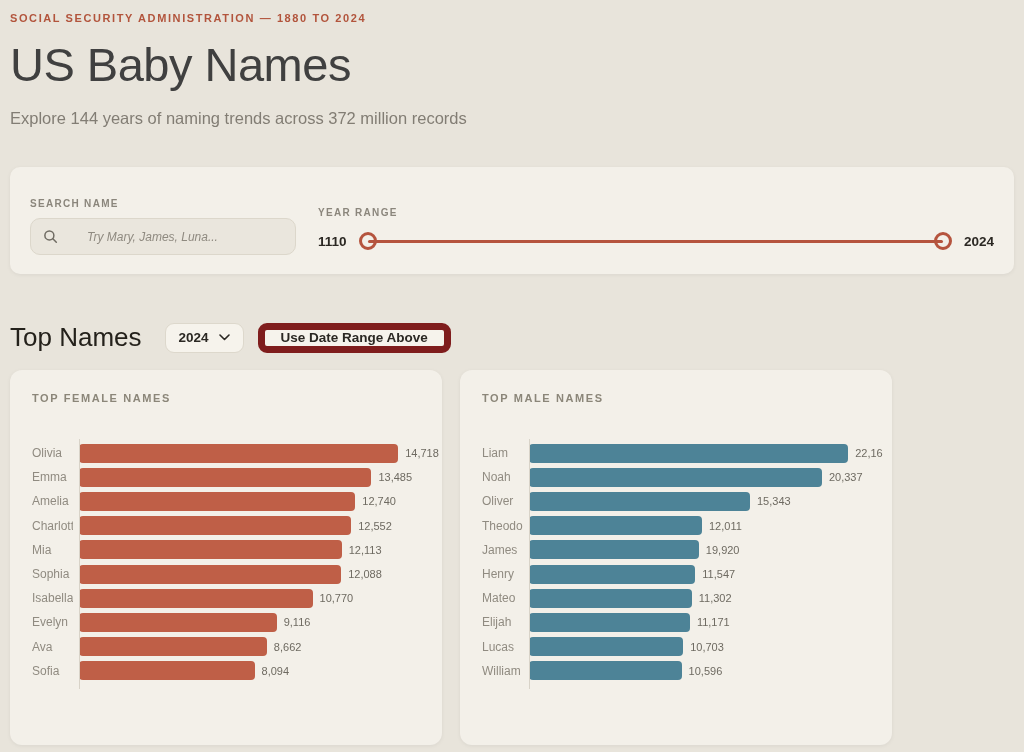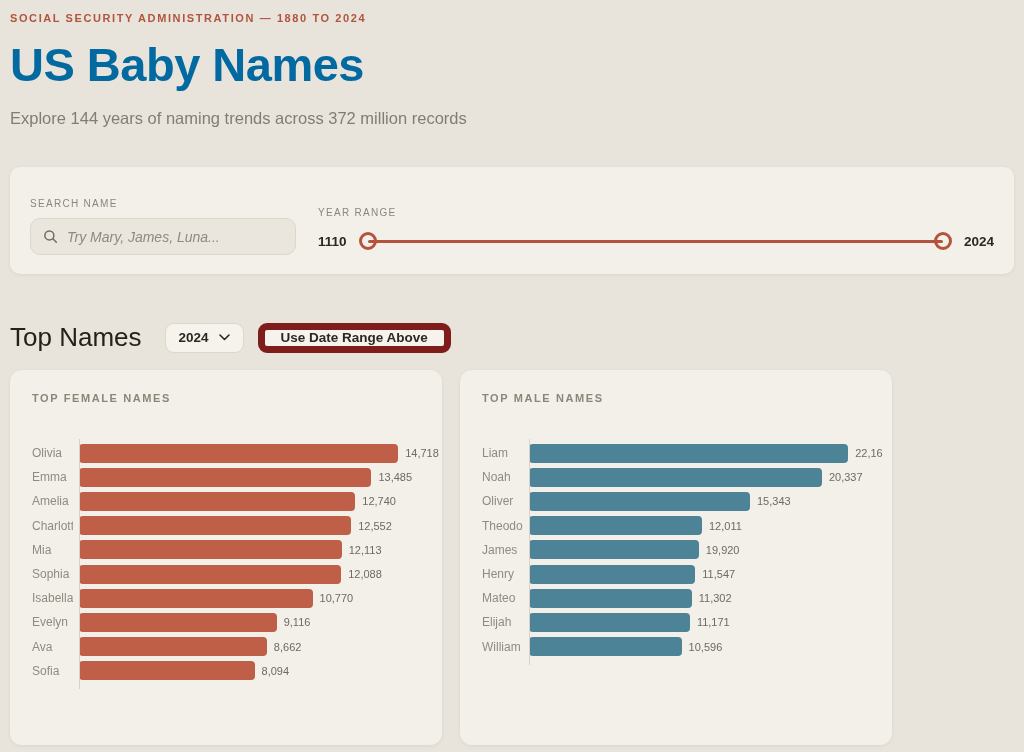--- a/index.html
+++ b/index.html
@@ -13,57 +13,57 @@
   .container { padding:0 10px; }
 
   
   .eyebrow {
     padding-top:12px;
     font-size:11px; font-weight:700; letter-spacing:1.6px;
     color:#b2543c;
   }
   .page-title {
     margin-top:13px;
-    font-size:47px; font-weight:700; letter-spacing:-0.5px;
-    color:#0369a1;
+    font-size:47px; font-weight:400; letter-spacing:-0.5px;
+    color:#404040;
   }
   .page-subtitle {
     margin-top:17px;
     font-size:16.5px; color:#827d74;
   }
 
   
   .filter-panel {
     margin-top:39px;
     height:107px;
     background:#f3f0e9;
     border-radius:10px;
     box-shadow:0 1px 4px rgba(0,0,0,.06);
     display:flex;
     padding:0 20px;
   }
   .field-label {
-    font-size:10px; font-weight:400; letter-spacing:1.3px;
+    font-size:10px; font-weight:700; letter-spacing:1.3px;
     color:#8b867c;
   }
   .search-group { padding-top:31px; }
   .search-input {
     margin-top:9px;
     width:266px; height:37px;
     background:#eae6dd;
     border:1px solid #dcd7cb;
     border-radius:10px;
     display:flex; align-items:center;
     padding:0 12px;
   }
   .search-input svg { flex:none; margin-right:9px; }
   .search-input input {
     border:none; outline:none; background:transparent;
     font-family:"Liberation Sans", sans-serif;
-    font-size:14px; color:#a16207; width:100%;
+    font-size:12px; color:#a16207; width:100%;margin-left:20px;
   }
   .search-input input::placeholder { font-style:italic; color:#8f8a80; }
 
   .year-group { flex:1; margin-left:22px; padding-top:40px; }
   .slider-row { margin-top:14px; display:flex; align-items:center; }
   .year-val { font-size:13.5px; font-weight:700; color:#2b2823; }
   .slider { flex:1; position:relative; height:18px; margin:0 12px; }
   .slider .track {
     position:absolute; left:9px; right:9px; top:7.5px; height:3px;
     background:#b5543e; border-radius:2px;
@@ -347,20 +347,29 @@
             <div class="name">
               <span>Elijah</span>
             </div>
             <div class="bar-wrap">
               <div class="bar" style="width: 47.1822%; background: rgb(77, 131, 151);"></div>
               <div class="val">11,171</div>
             </div>
           </div>
           <div class="bar-row">
             <div class="name">
+              <span>Lucas</span>
+            </div>
+            <div class="bar-wrap">
+              <div class="bar" style="width: 45.2056%; background: rgb(77, 131, 151);"></div>
+              <div class="val">10,703</div>
+            </div>
+          </div>
+          <div class="bar-row">
+            <div class="name">
               <span>William</span>
             </div>
             <div class="bar-wrap">
               <div class="bar" style="width: 44.7536%; background: rgb(77, 131, 151);"></div>
               <div class="val">10,596</div>
             </div>
           </div>
         </div>
     </div>
   </div>

